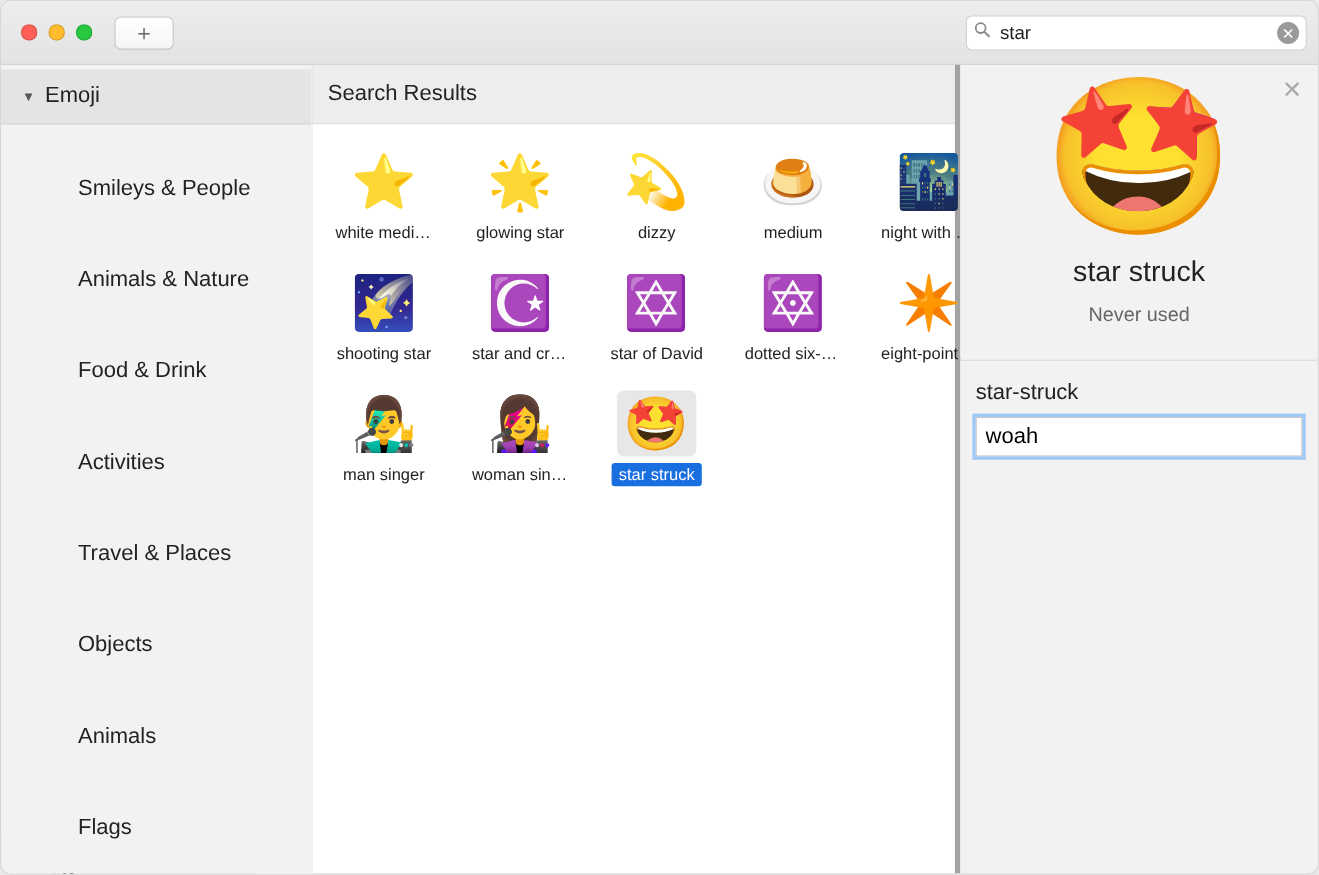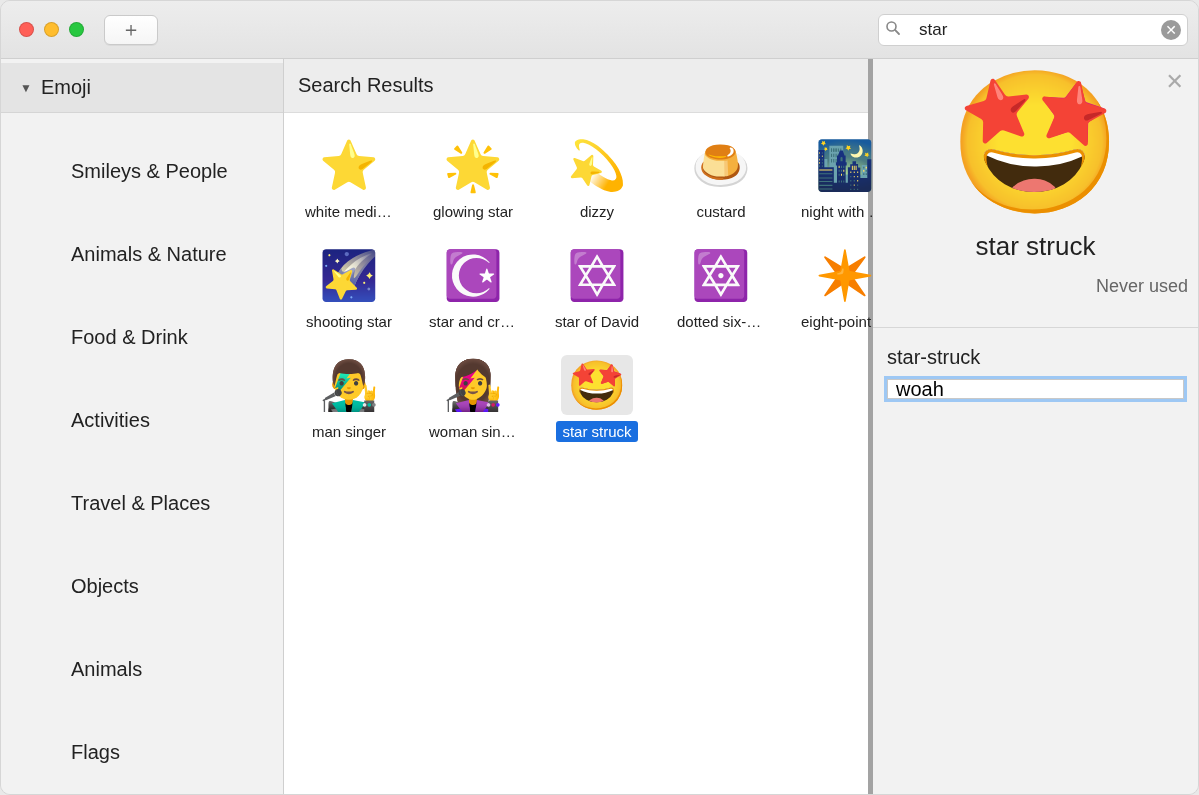--- a/index.html
+++ b/index.html
@@ -44,21 +44,21 @@
   .title-spacer { flex:1; }
   .search-wrap {
     flex:0 0 310px;
     height:32px;
     background:#ffffff;
     border:1px solid #cfcfcf;
     border-radius:6px;
     display:flex;
     align-items:center;
     padding:0 6px;
-    gap:16px;
+    gap:6px;
   }
   .search-wrap .sicon { color:#888; font-size:16px; }
   .search-wrap input {
     flex:1;
     border:none; outline:none;
     font-size:17px; color:#222;
     background:transparent;
   }
   .clear-btn {
     width:20px; height:20px;
@@ -169,26 +169,26 @@
     border-bottom:1px solid #d7d7d7;
     padding: 10px 10px 30px 10px;
     text-align:center;
   }
   .detail-close {
     position:absolute; top:10px; right:14px;
     color:#aaa; font-size:22px;
   }
   .big-emoji { font-size:140px; line-height:1; margin-top:4px; }
   .detail-name { font-size:26px; color:#222; margin-top:18px; }
-  .detail-usage { font-size:18px; color:#666; margin-top:14px;text-align:right; }
+  .detail-usage { font-size:18px; color:#666; margin-top:14px; }
   .detail-bottom { padding:18px 14px; }
   .detail-slug { font-size:20px; color:#222; margin-bottom:10px; }
   .snippet-input {
     width:100%;
-    height:20px;
+    height:36px;
     border:1px solid #c8c8c8;
     background:#ffffff;
     font-size:20px;
     padding:2px 8px;
     outline:3px solid #9ec8f4;
     outline-offset:0;
   }
 
 </style>
 </head>
@@ -269,21 +269,21 @@
         <div class="emoji-cell">
           <div class="glyph-box">🌟</div>
           <div class="caption">glowing star</div>
         </div>
         <div class="emoji-cell">
           <div class="glyph-box">💫</div>
           <div class="caption">dizzy</div>
         </div>
         <div class="emoji-cell">
           <div class="glyph-box">🍮</div>
-          <div class="caption">custard</div>
+          <div class="caption">medium</div>
         </div>
         <div class="emoji-cell">
           <div class="glyph-box">🌃</div>
           <div class="caption">night with stars</div>
         </div>
         <div class="emoji-cell">
           <div class="glyph-box">🌠</div>
           <div class="caption">shooting star</div>
         </div>
         <div class="emoji-cell">

